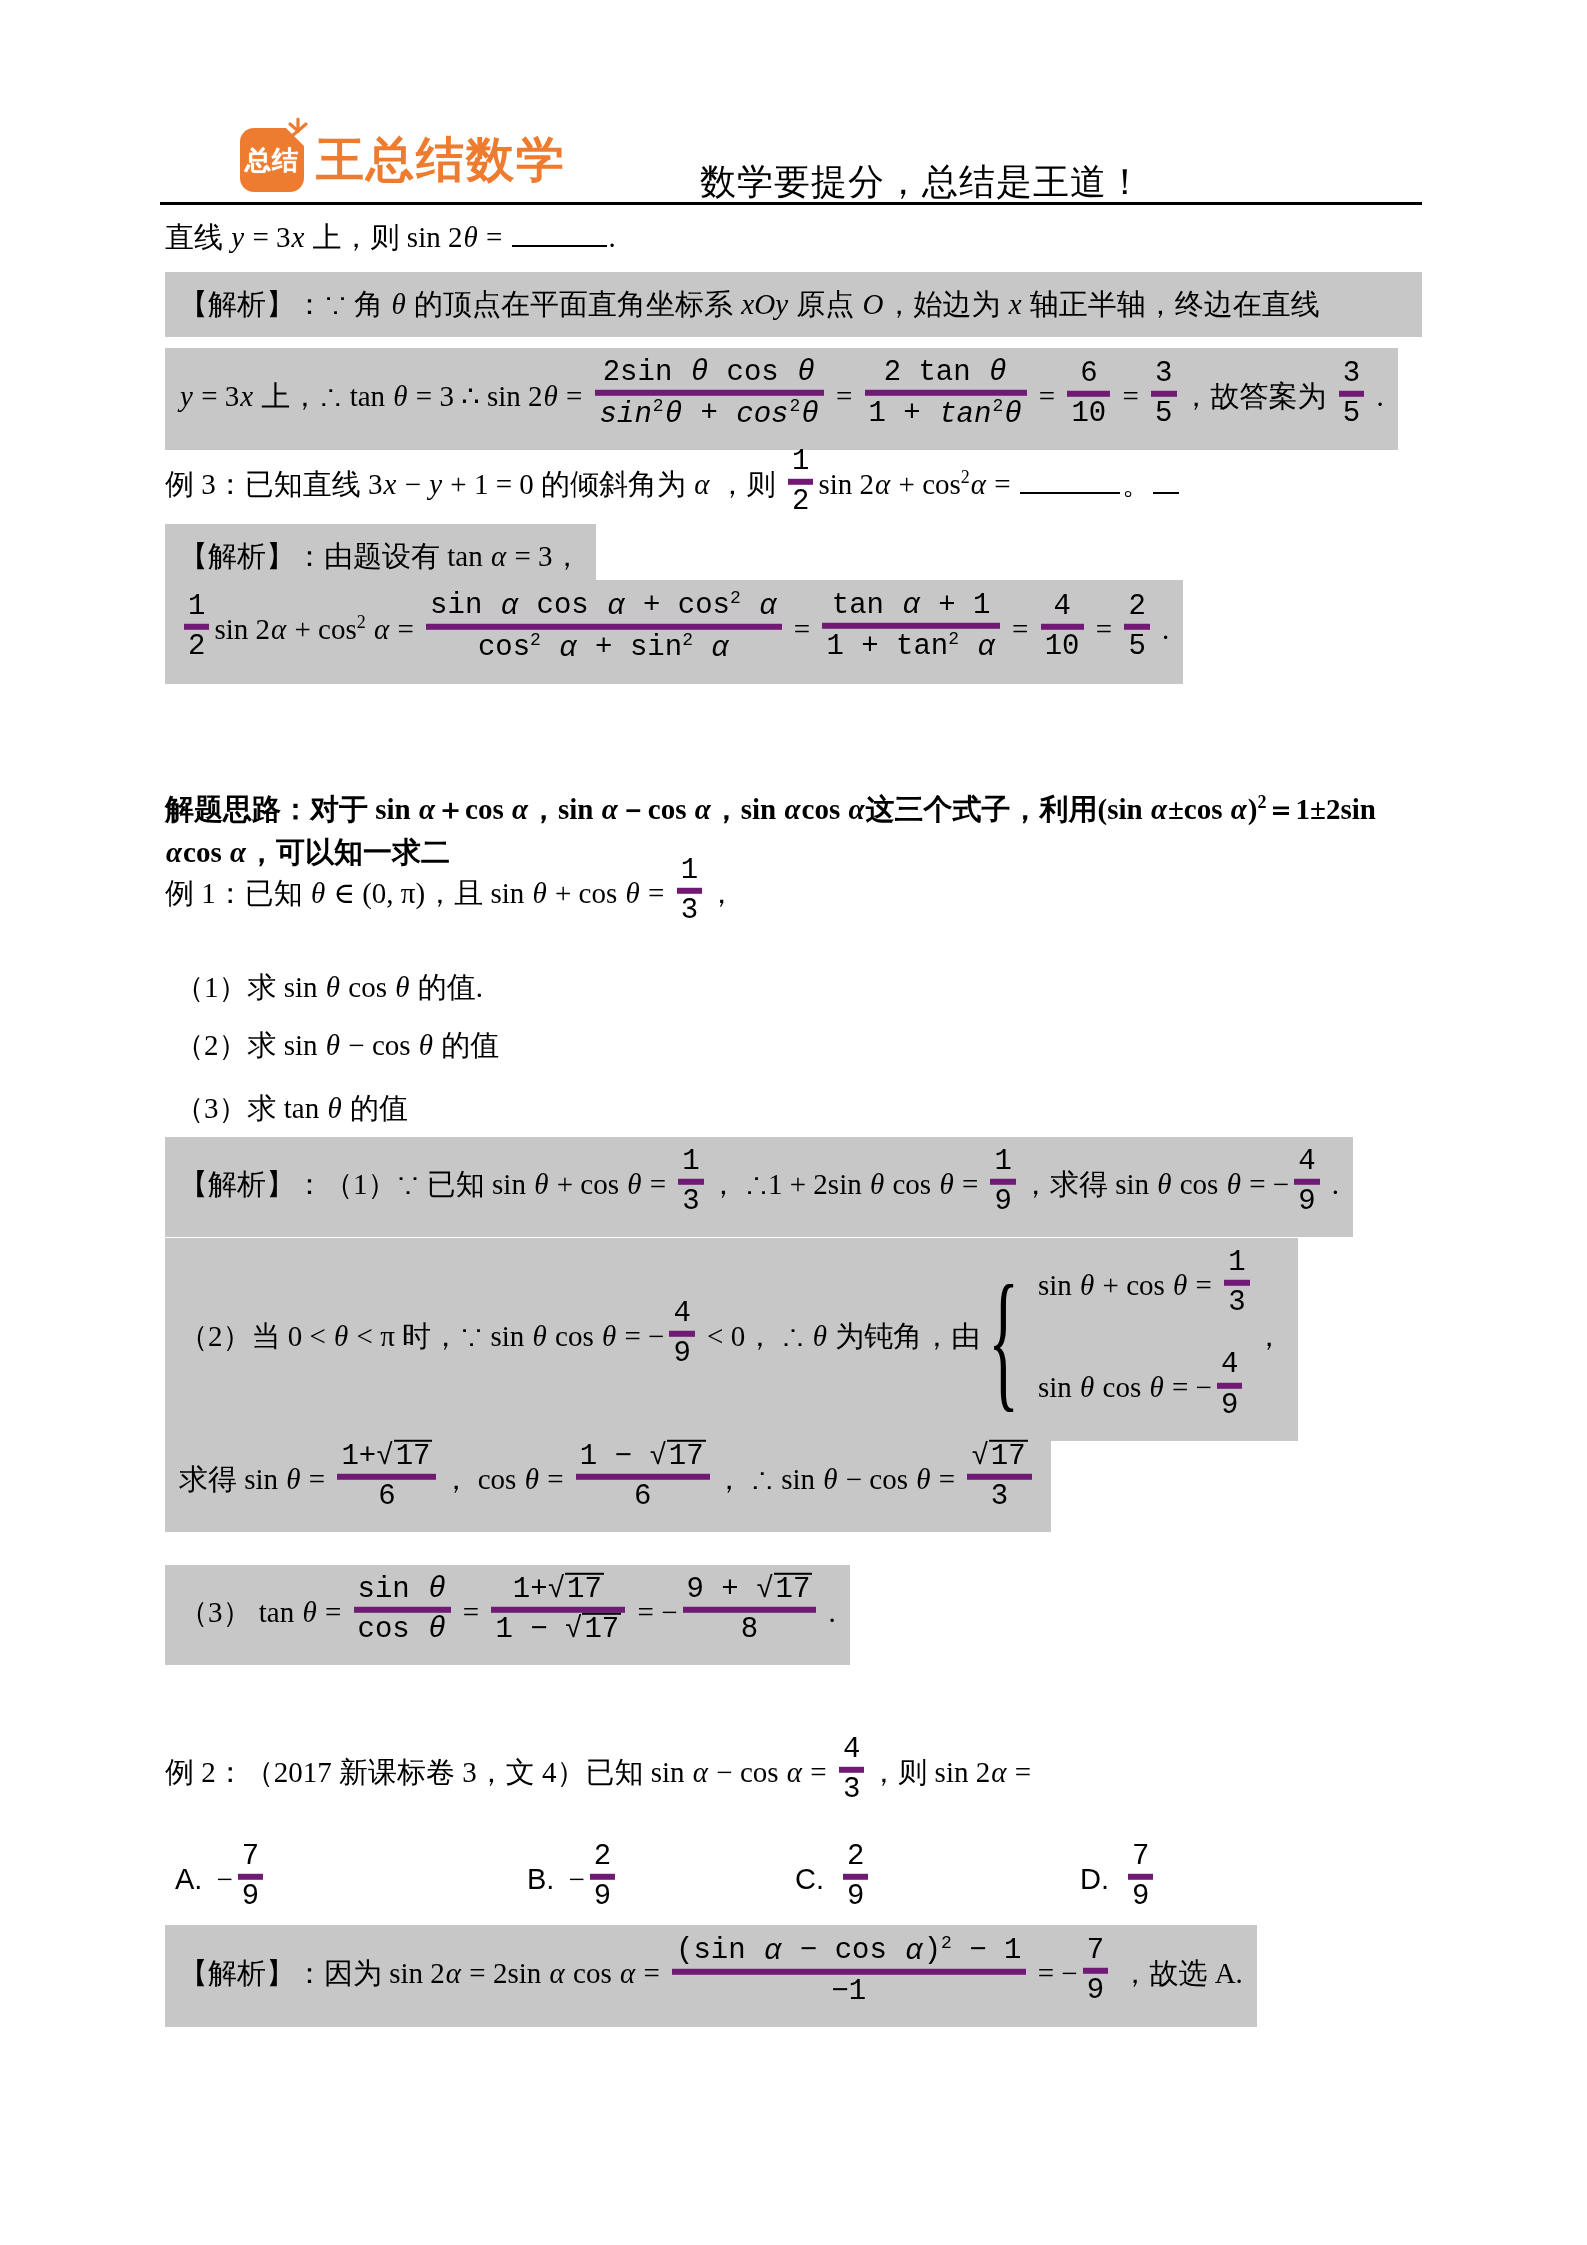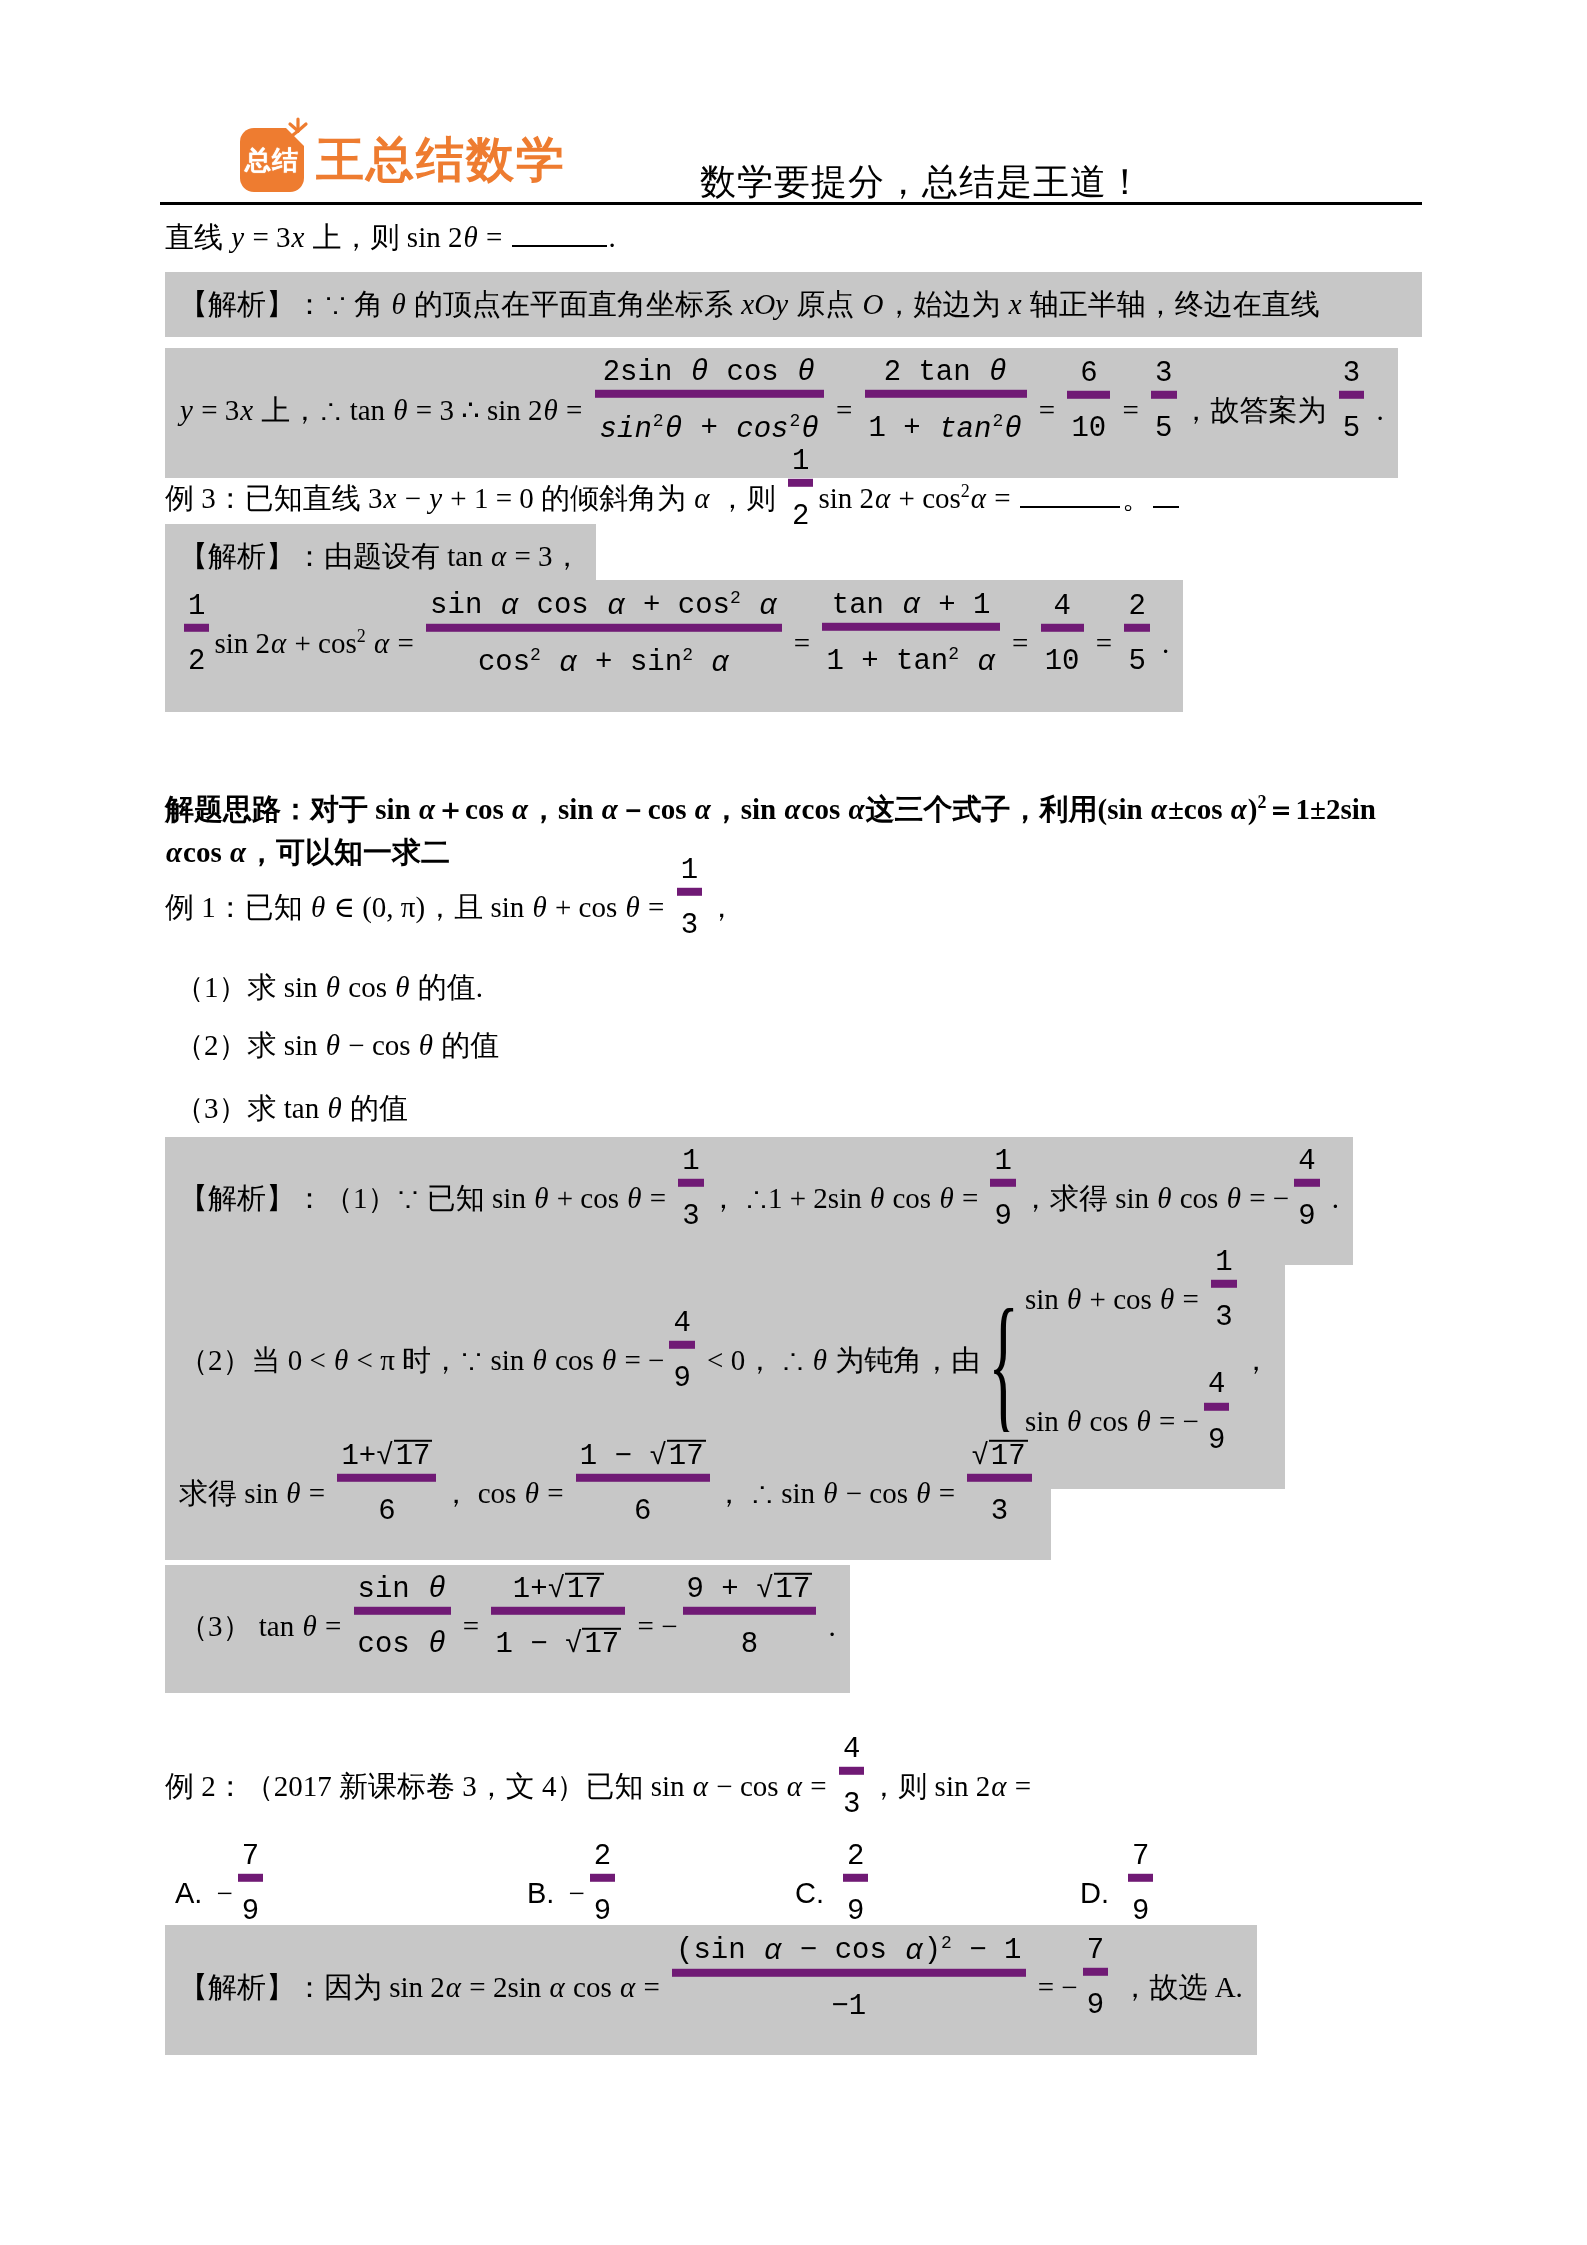--- a/index.html
+++ b/index.html
@@ -27,27 +27,27 @@
   
   .v{font-style:italic;padding:0 1px;}
   .bold{font-weight:normal;}
   .sans{font-family:"Liberation Sans","DejaVu Sans",sans-serif;}
   sup{font-size:0.62em;}
   .hsp{display:inline-block;}
   .blank{display:inline-block;height:0.15em;border-bottom:2.5px solid #000;margin:0 2px;}
   .frac{display:inline-block;vertical-align:middle;text-align:center;margin:0 5px;
         transform:translateY(-0.18em);line-height:1.18;font-family:Liberation Mono, monospace;}
   .frac .num{display:block;padding:0 4px;}
-  .frac .den{display:block;border-top:8px solid #701a75;padding:13px 4px;}
+  .frac .den{display:block;border-top:6px solid #701a75;padding:0 4px;}
   .sqrt{display:inline-block;white-space:nowrap;}
   .rad{display:inline-block;}
   .rq{display:inline-block;border-top:2px solid #000;line-height:1.05;padding:0 2px;}
   .sys{display:inline-flex;align-items:center;vertical-align:middle;margin-left:8px;}
   .brace{font-size:64px;font-weight:100;line-height:0.9;transform:scaleY(2.4);transform-origin:center;}
-  .syscol{display:inline-flex;flex-direction:column;row-gap:20px;margin-left:6px;}
+  .syscol{display:inline-flex;flex-direction:column;row-gap:28px;margin-left:19px;}
   .sysrow{white-space:nowrap;}
 </style>
 </head>
 <body>
 
 <div class="page">
 
   <div class="abs slogan" style="top:158px;left:700px;">数学要提分，总结是王道！</div>
   <div class="abs logo" style="top:128px;left:240px;">
     <div class="badge">

